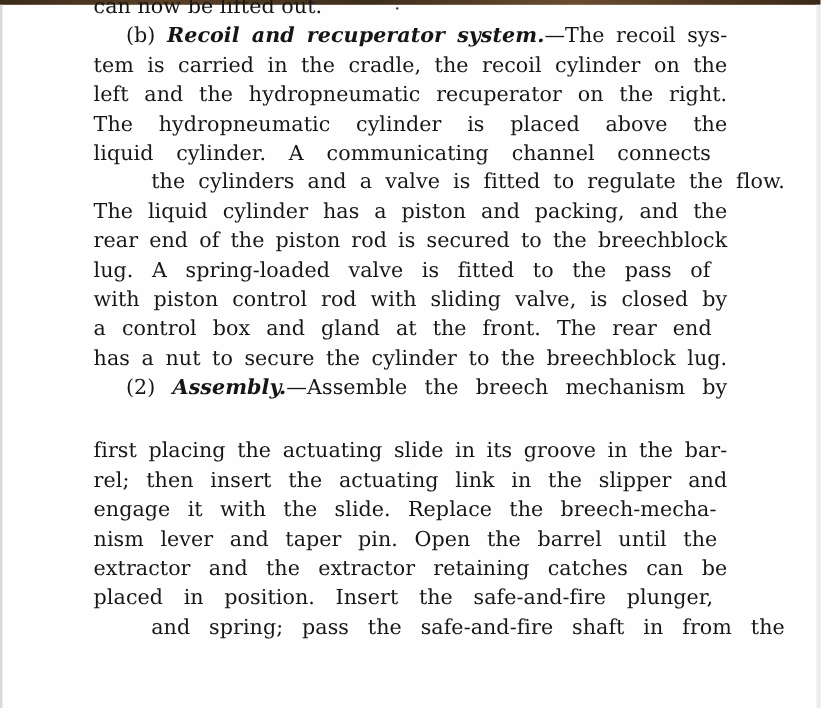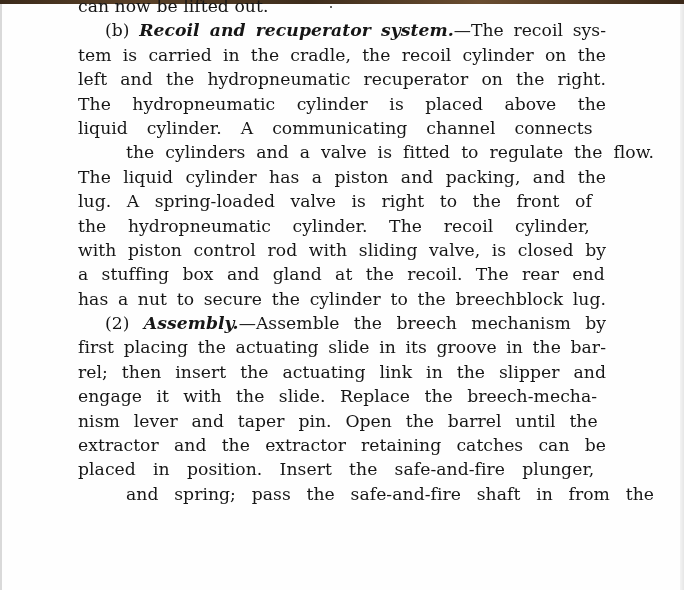--- a/index.html
+++ b/index.html
@@ -90,30 +90,30 @@
 
     <span class="line indent" style="text-align: left; text-align-last: left; display: block;"><span style="white-space: nowrap; word-spacing: 4.08854px;">
       <span>(b) </span><span class="it">Recoil and recuperator system.</span><span>—The recoil sys-</span>
     </span></span>
     <span class="line" style="text-align: left; text-align-last: left; display: block;"><span style="white-space: nowrap; word-spacing: 5.70937px;"><span>tem is carried in the cradle, the recoil cylinder on the</span></span></span>
     <span class="line" style="text-align: left; text-align-last: left; display: block;"><span style="white-space: nowrap; word-spacing: 7.64955px;"><span>left and the hydropneumatic recuperator on the right.</span></span></span>
     <span class="line" style="text-align: left; text-align-last: left; display: block;"><span style="white-space: nowrap; word-spacing: 15.9401px;"><span>The hydropneumatic cylinder is placed above the</span></span></span>
     <span class="line" style="text-align: right; text-align-last: left; display: block;"><span style="white-space: nowrap; word-spacing: 13.4896px;"><span>liquid cylinder.  A communicating channel connects</span></span></span>
     <span class="line" style="text-align: left; text-align-last: left; display: block;"><span style="white-space: nowrap; word-spacing: 5.46563px; margin-left: 48px;"><span>the cylinders and a valve is fitted to regulate the flow.</span></span></span>
     <span class="line" style="text-align: left; text-align-last: left; display: block;"><span style="white-space: nowrap; word-spacing: 6.88715px;"><span>The liquid cylinder has a piston and packing, and the</span></span></span>
-    <span class="line" style="text-align: left; text-align-last: left; display: block;"><span style="white-space: nowrap; word-spacing: 9.95781px;"><span>lug.  A spring-loaded valve is right to the front of</span></span></span>
-    <span class="line" style="text-align: left; text-align-last: left; display: block;"><span style="white-space: nowrap; word-spacing: 16.1771px;"><span>the hydropneumatic cylinder.  The recoil cylinder,</span></span></span>
+    <span class="line" style="text-align: left; text-align-last: left; display: block;"><span style="white-space: nowrap; word-spacing: 3.74531px;"><span>rear end of the piston rod is secured to the breechblock</span></span></span>
+    <span class="line" style="text-align: left; text-align-last: left; display: block;"><span style="white-space: nowrap; word-spacing: 9.95781px;"><span>lug.  A spring-loaded valve is fitted to the pass of</span></span></span>
     <span class="line" style="text-align: left; text-align-last: left; display: block;"><span style="white-space: nowrap; word-spacing: 6.08333px; margin-top: 28px;"><span>with piston control rod with sliding valve, is closed by</span></span></span>
-    <span class="line" style="text-align: left; text-align-last: left; display: block;"><span style="white-space: nowrap; word-spacing: 7.80256px;"><span>a stuffing box and gland at the recoil.  The rear end</span></span></span>
+    <span class="line" style="text-align: left; text-align-last: left; display: block;"><span style="white-space: nowrap; word-spacing: 7.80256px;"><span>a control box and gland at the front.  The rear end</span></span></span>
     <span class="line" style="text-align: left; text-align-last: left; display: block;"><span style="white-space: nowrap; word-spacing: 4.12812px; margin-top: 42px;"><span>has a nut to secure the cylinder to the breechblock lug.</span></span></span>
 
     <span class="line indent" style="text-align: left; text-align-last: left; display: block;"><span style="white-space: nowrap; word-spacing: 8.8125px;">
       <span>(2) </span><span class="it">Assembly.</span><span>—Assemble the breech mechanism by</span>
     </span></span>
-    <span class="line" style="text-align: right; text-align-last: left; display: block;"><span style="white-space: nowrap; word-spacing: 4.13906px;"><span>first placing the actuating slide in its groove in the bar-</span></span></span>
+    <span class="line" style="text-align: right; text-align-last: left; display: block; margin-top: 29px;"><span style="white-space: nowrap; word-spacing: 4.13906px;"><span>first placing the actuating slide in its groove in the bar-</span></span></span>
     <span class="line" style="text-align: left; text-align-last: left; display: block;"><span style="white-space: nowrap; word-spacing: 8.4566px;"><span>rel; then insert the actuating link in the slipper and</span></span></span>
     <span class="line" style="text-align: left; text-align-last: left; display: block;"><span style="white-space: nowrap; word-spacing: 8.9082px;"><span>engage it with the slide.  Replace the breech-mecha-</span></span></span>
     <span class="line" style="text-align: right; text-align-last: left; display: block;"><span style="white-space: nowrap; word-spacing: 8.29063px;"><span>nism lever and taper pin.  Open the barrel until the</span></span></span>
     <span class="line" style="text-align: left; text-align-last: left; display: block;"><span style="white-space: nowrap; word-spacing: 9.6808px;"><span>extractor and the extractor retaining catches can be</span></span></span>
     <span class="line" style="text-align: center; text-align-last: left; display: block;"><span style="white-space: nowrap; word-spacing: 11.7143px;"><span>placed in position.  Insert the safe-and-fire plunger,</span></span></span>
     <span class="line" style="text-align: left; text-align-last: left; display: block;"><span style="white-space: nowrap; word-spacing: 10.2266px; margin-left: 48px;"><span>and spring; pass the safe-and-fire shaft in from the</span></span></span>
   </div>
 </div>
 
 </body></html>

